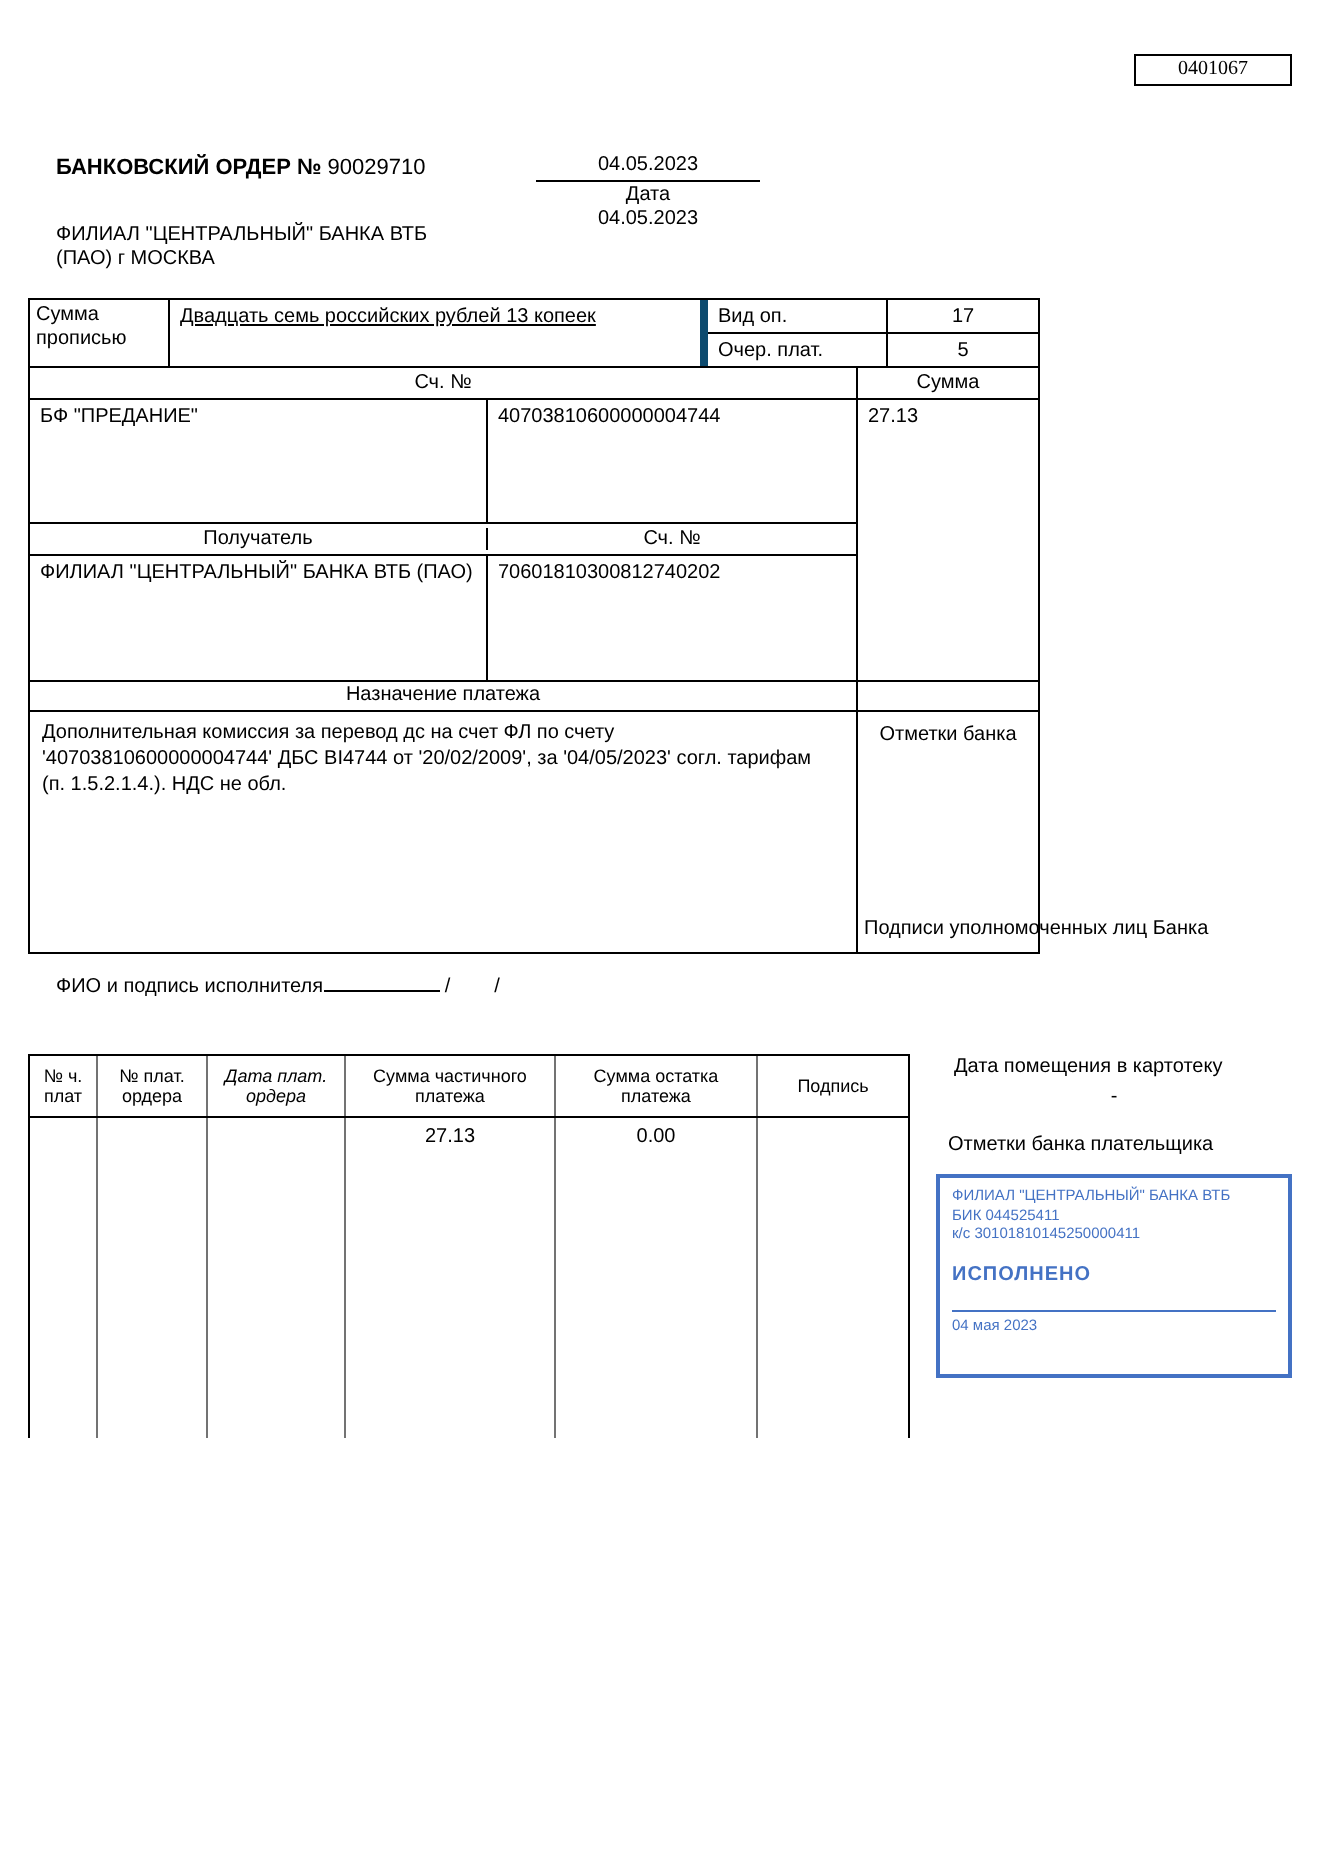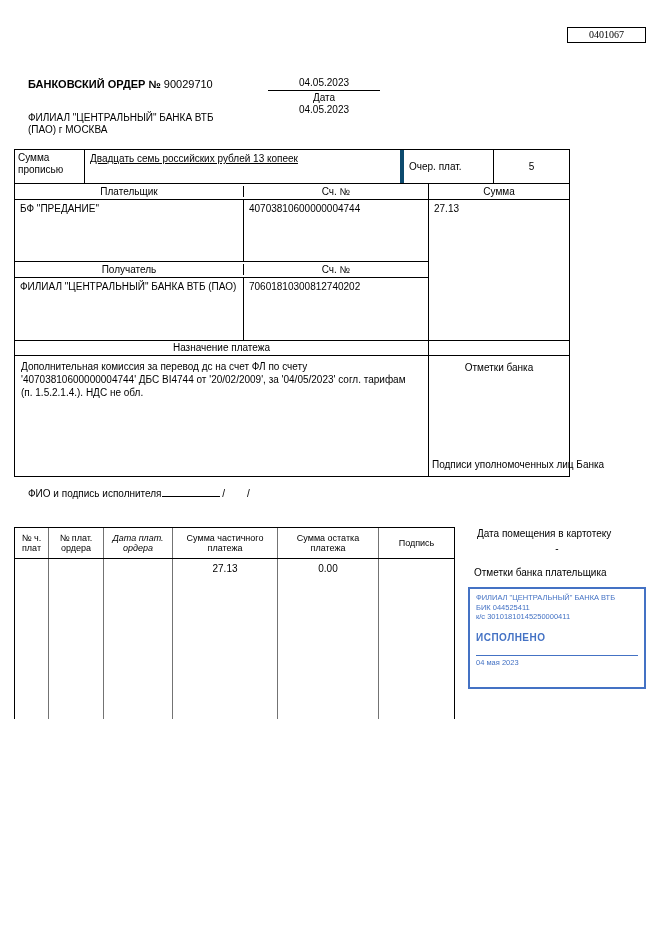--- a/index.html
+++ b/index.html
@@ -16,21 +16,21 @@
   }
   
   .order-title { position:absolute; top:78px; left:28px; font-size:11px; white-space:nowrap; }
   .order-title .t { font-weight:bold; }
   .date-block { position:absolute; top:77px; left:268px; width:112px; text-align:center; font-size:10px; }
   .date-top { border-bottom:1px solid #000; padding-bottom:2px; }
   .date-label { padding-top:1px; }
   .date-bottom { padding-top:1px; }
   .branch-block { position:absolute; top:112px; left:28px; font-size:10px; line-height:12px; }
   
-  .main-table { position:absolute; top:149px; left:14px; width:556px; border:1px solid #000; font-size:10px; }
+  .main-table { position:absolute; top:149px; left:14px; width:506px; border:1px solid #000; font-size:10px; }
   .rowA { display:flex; height:34px; border-bottom:1px solid #000; }
   .cell-amount-label { width:70px; border-right:1px solid #000; padding:2px 3px; font-size:10px; line-height:12px; }
   .cell-amount-words { flex:1; border-right:4px solid #0c4a6e; padding:3px 5px;text-decoration:underline; }
   .cell-op { width:165px; display:flex; flex-direction:column; }
   .op-row { flex:1; display:flex; align-items:center; }
   .op-row.first { border-bottom:1px solid #000; }
   .op-label { width:90px; border-right:1px solid #000; padding-left:5px; height:100%; display:flex; align-items:center; }
   .op-value { flex:1; text-align:center; }
   .rowBCDE { display:flex; border-bottom:1px solid #000; }
   .left-col { width:414px; border-right:1px solid #000; display:flex; flex-direction:column; }
@@ -104,31 +104,34 @@
 
   <div class="main-table">
 
     <div class="rowA">
       <div class="cell-amount-label">
         <div>Сумма</div>
         <div>прописью</div>
       </div>
       <div class="cell-amount-words">Двадцать семь российских рублей 13 копеек</div>
       <div class="cell-op">
+        <div class="op-row first">
+          <div class="op-label">Вид оп.</div>
+          <div class="op-value">17</div>
+        </div>
         <div class="op-row">
           <div class="op-label">Очер. плат.</div>
           <div class="op-value">5</div>
         </div>
       </div>
     </div>
 
     <div class="rowBCDE">
       <div class="left-col">
         <div class="sub-row hdr-row">
-          <div class="c-payer hdr-cell">Плательщик</div>
           <div class="c-acct hdr-cell">Сч. №</div>
         </div>
         <div class="sub-row val-row mid">
           <div class="c-payer val-cell">БФ "ПРЕДАНИЕ"</div>
           <div class="c-acct val-cell">40703810600000004744</div>
         </div>
         <div class="sub-row hdr-row">
           <div class="c-payer hdr-cell">Получатель</div>
           <div class="c-acct hdr-cell">Сч. №</div>
         </div>

